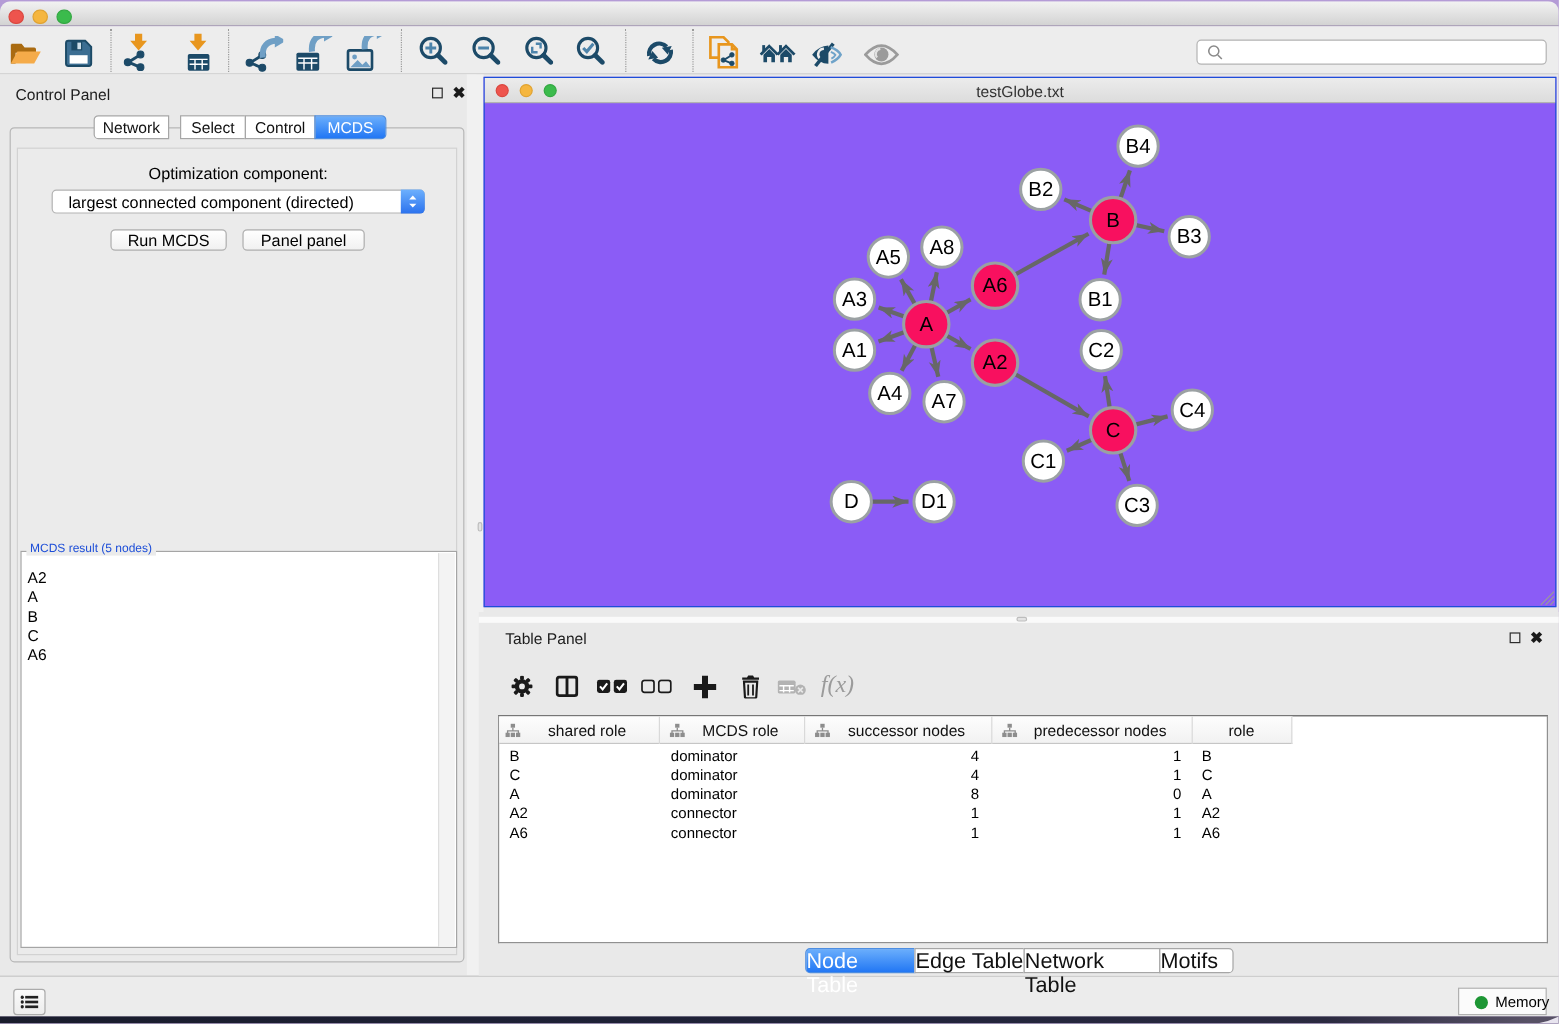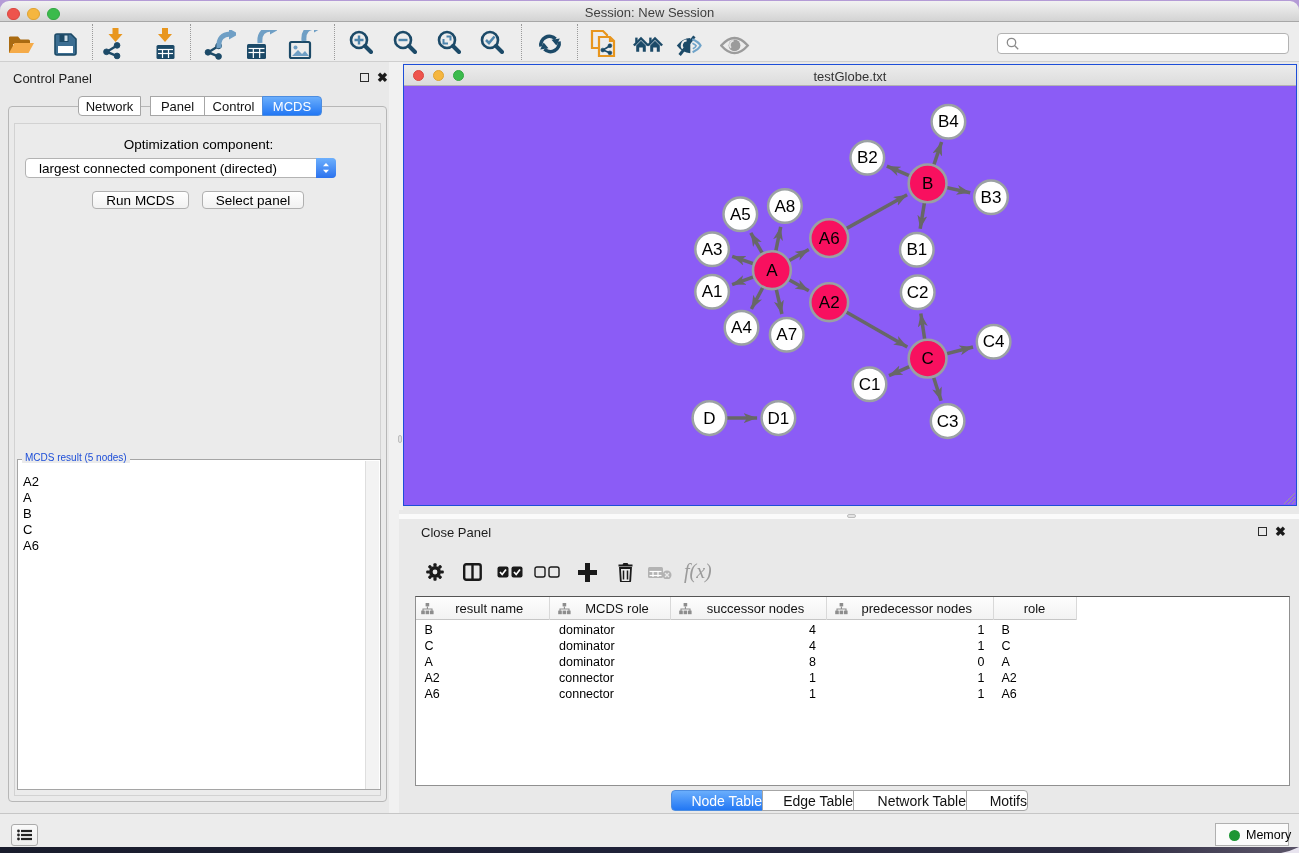--- a/index.html
+++ b/index.html
@@ -33,32 +33,31 @@
 #netwin{z-index:3;position:absolute;left:403px;top:64px;width:894px;height:442px;background:#8b5cf6;border:1px solid #1d4ed8}
 #nettitle{position:absolute;left:0;top:0;width:100%;height:21px;background:linear-gradient(#ececec,#dcdcdc);border-bottom:1px solid #b2b2b2}
 .tl2{position:absolute;top:5px;width:11px;height:11px;border-radius:50%}
 
 #tablepanel{z-index:1;position:absolute;left:399px;top:510px;width:900px;height:303px;background:#e9e9e9}
 #tablebox{position:absolute;left:15.5px;top:86px;width:875px;height:190px;background:#fff;border:1px solid #909090;border-top:1.5px solid #555}
 #thead{position:absolute;left:0;top:0;width:661px;height:23px;background:linear-gradient(#fdfdfd,#f2f2f2);border-bottom:1px solid #c6c6c6}
 .hcell{position:absolute;top:0;height:23px;border-right:1px solid #d9d9d9;font-size:13px;color:#111;text-align:center;line-height:23px}
 .trow{position:absolute;left:0;width:100%;height:16px;font-size:12.5px;color:#000}
 .trow span{position:absolute;line-height:16px}
-.btab{position:absolute;top:0;height:21px;background:#fff;border:1px solid #a6a6a6;font-size:14px;color:#111;text-align:right;line-height:20px}
+.btab{position:absolute;top:0;height:21px;background:#fff;border:1px solid #a6a6a6;font-size:18px;color:#111;text-align:left;line-height:20px}
 
 #statusbar{position:absolute;left:0;top:813px;width:1299px;height:34px;background:#ececec;border-top:1px solid #c6c6c6}
 #memorybtn{position:absolute;left:1215px;top:9px;width:74px;height:23px;background:#fbfbfb;border:1px solid #b0b0b0;font-size:12.5px;color:#000}
 #bottomstrip{position:absolute;left:0;top:847px;width:1299px;height:6px;background:linear-gradient(90deg,#191c2c,#20233a 55%,#2b2a40 85%,#575165 98%)}
 </style></head><body>
 
 <div id="titlebar">
  <div class="tl" style="left:7px;background:#ee544d;border:0.5px solid #da4840"></div>
  <div class="tl" style="left:27px;background:#f5b63f;border:0.5px solid #e0a332"></div>
  <div class="tl" style="left:47px;background:#3bbb4c;border:0.5px solid #34a843"></div>
- <div id="title-text">Session: New Session</div>
 </div>
 
 <div class="abs" style="left:0;top:22px;width:1299px;height:825px;background:#e9e9e9"></div>
 
 <div id="toolbar">
  <div class="tsep" style="left:92px"></div>
  <div class="tsep" style="left:190px"></div>
  <div class="tsep" style="left:334px"></div>
  <div class="tsep" style="left:521px"></div>
  <div class="tsep" style="left:577px"></div>
@@ -190,35 +189,35 @@
 </div>
 
 <div id="leftpanel">
  <div class="ptitle abs" style="left:13px;top:9px">Control Panel</div>
  <div class="winbtn-sq" style="left:360px;top:11px"></div>
  <div class="winbtn-x" style="left:377px;top:11px">✖</div>
  <div id="tabpane">
       <div id="innerpane"></div>
     </div>
  <div class="tab" style="left:78px;width:63px;border-radius:4px 0 0 4px">Network</div>
- <div class="tab" style="left:150px;width:55px">Panel</div>
+ <div class="tab" style="left:150px;width:55px">Select</div>
  <div class="tab" style="left:204px;width:59px">Control</div>
  <div class="tab tabsel" style="left:262px;width:60px;border-radius:0 4px 4px 0">MCDS</div>
  <div class="abs" style="left:0;top:75px;width:397px;text-align:center;font-size:13.5px">Optimization component:</div>
- <div class="abs" style="left:25px;top:96px;width:311px;height:20px;background:#fff;border:1px solid #b3b3b3;border-radius:4px">
+ <div class="abs" style="left:43px;top:96px;width:311px;height:20px;background:#fff;border:1px solid #b3b3b3;border-radius:4px">
    <span style="position:absolute;left:13px;top:1.5px;font-size:13.5px">largest connected component (directed)</span>
    <span style="position:absolute;right:-1px;top:-1px;width:20px;height:20px;background:linear-gradient(#6db0fd,#2b72ee);border-radius:0 4px 4px 0">
      <svg width="20" height="20" viewBox="0 0 20 20">
           <path d="M7 8.2 L10 5 L13 8.2 Z" fill="#fff"></path>
           <path d="M7 11.8 L10 15 L13 11.8 Z" fill="#fff"></path>
         </svg>
    </span>
  </div>
  <div class="btn" style="left:92px;top:129px;width:97px;height:18px;line-height:17px">Run MCDS</div>
- <div class="btn" style="left:202px;top:129px;width:102px;height:18px;line-height:17px">Select panel</div>
+ <div class="btn" style="left:202px;top:129px;width:102px;height:18px;line-height:17px">Panel panel</div>
  <div id="groupbox">
    <div id="grouplabel">MCDS result (5 nodes)</div>
    <div id="gb-scroll"></div>
    <div class="listitem" style="top:14px">A2</div>
    <div class="listitem" style="top:30px">A</div>
    <div class="listitem" style="top:46px">B</div>
    <div class="listitem" style="top:62px">C</div>
    <div class="listitem" style="top:78px">A6</div>
  </div>
 </div>
@@ -304,21 +303,21 @@
         <text x="374.4" y="336.7" text-anchor="middle" font-size="17" fill="#000">D1</text>
         <text x="543.6" y="339.7" text-anchor="middle" font-size="17" fill="#000">C3</text>
       </svg>
  </div>
  <svg width="13" height="13" style="position:absolute;right:0;bottom:0" viewBox="0 0 13 13">
    <path d="M12,1 L1,12 M12,5 L5,12 M12,9 L9,12" stroke="#9a9a9a" stroke-width="1"></path>
  </svg>
 </div>
 
 <div id="tablepanel">
- <div class="ptitle abs" style="left:22px;top:15px">Close Panel</div>
+ <div class="ptitle abs" style="left:22px;top:15px">Table Panel</div>
  <div class="winbtn-sq" style="left:859px;top:17px"></div>
  <div class="winbtn-x" style="left:876px;top:17px">✖</div>
  <svg style="position:absolute;left:27px;top:53px" width="18" height="18" viewBox="0 0 18 18">
       <g fill="#1a1a1a">
         <circle cx="9" cy="9" r="6"></circle>
         <rect x="7.4" y="0.2" width="3.2" height="3.4" rx="1" transform="rotate(0 9 9)"></rect>
         <rect x="7.4" y="0.2" width="3.2" height="3.4" rx="1" transform="rotate(45 9 9)"></rect>
         <rect x="7.4" y="0.2" width="3.2" height="3.4" rx="1" transform="rotate(90 9 9)"></rect>
         <rect x="7.4" y="0.2" width="3.2" height="3.4" rx="1" transform="rotate(135 9 9)"></rect>
         <rect x="7.4" y="0.2" width="3.2" height="3.4" rx="1" transform="rotate(180 9 9)"></rect>
@@ -364,21 +363,21 @@
     </svg>
     <div style="position:absolute;left:285px;top:50px;font-family:'Liberation Serif',serif;font-style:italic;font-size:20px;color:#9b9b9b">f(x)</div>
  <div id="tablebox">
    <div id="thead">
      <div class="hcell" style="left:0;width:134.5px"><svg style="position:absolute;left:5px;top:6px" width="13" height="12" viewBox="0 0 13 12">
             <rect x="4.6" y="0" width="3.6" height="3.4" fill="#8d8d8d"></rect>
             <path d="M6.4 3.4 v2.4 M2 8 v-2 h9 v2" stroke="#8d8d8d" stroke-width="1.1" fill="none"></path>
             <rect x="0.2" y="7.6" width="3.6" height="3.6" fill="#8d8d8d"></rect>
             <rect x="4.6" y="7.6" width="3.6" height="3.6" fill="#8d8d8d"></rect>
             <rect x="9.0" y="7.6" width="3.6" height="3.6" fill="#8d8d8d"></rect>
-          </svg><span style="margin-left:14px">result name</span></div>
+          </svg><span style="margin-left:14px">shared role</span></div>
      <div class="hcell" style="left:134.5px;width:121px"><svg style="position:absolute;left:8px;top:6px" width="13" height="12" viewBox="0 0 13 12">
             <rect x="4.6" y="0" width="3.6" height="3.4" fill="#8d8d8d"></rect>
             <path d="M6.4 3.4 v2.4 M2 8 v-2 h9 v2" stroke="#8d8d8d" stroke-width="1.1" fill="none"></path>
             <rect x="0.2" y="7.6" width="3.6" height="3.6" fill="#8d8d8d"></rect>
             <rect x="4.6" y="7.6" width="3.6" height="3.6" fill="#8d8d8d"></rect>
             <rect x="9.0" y="7.6" width="3.6" height="3.6" fill="#8d8d8d"></rect>
           </svg><span style="margin-left:14px">MCDS role</span></div>
      <div class="hcell" style="left:255.5px;width:156px"><svg style="position:absolute;left:8px;top:6px" width="13" height="12" viewBox="0 0 13 12">
             <rect x="4.6" y="0" width="3.6" height="3.4" fill="#8d8d8d"></rect>
             <path d="M6.4 3.4 v2.4 M2 8 v-2 h9 v2" stroke="#8d8d8d" stroke-width="1.1" fill="none"></path>

